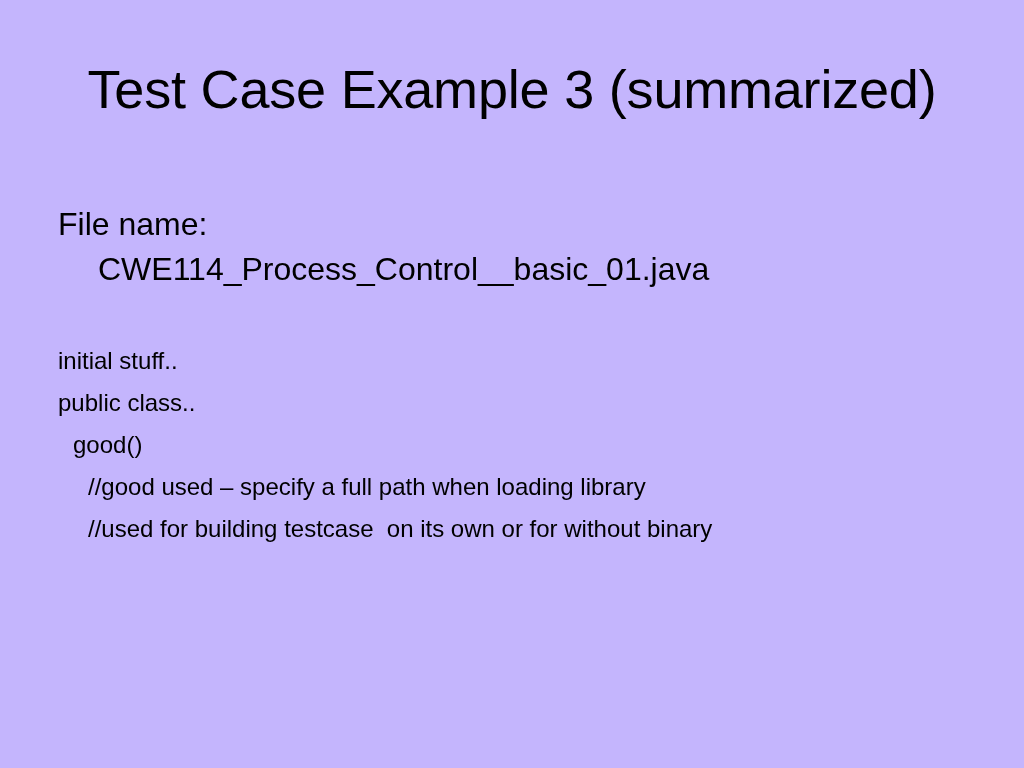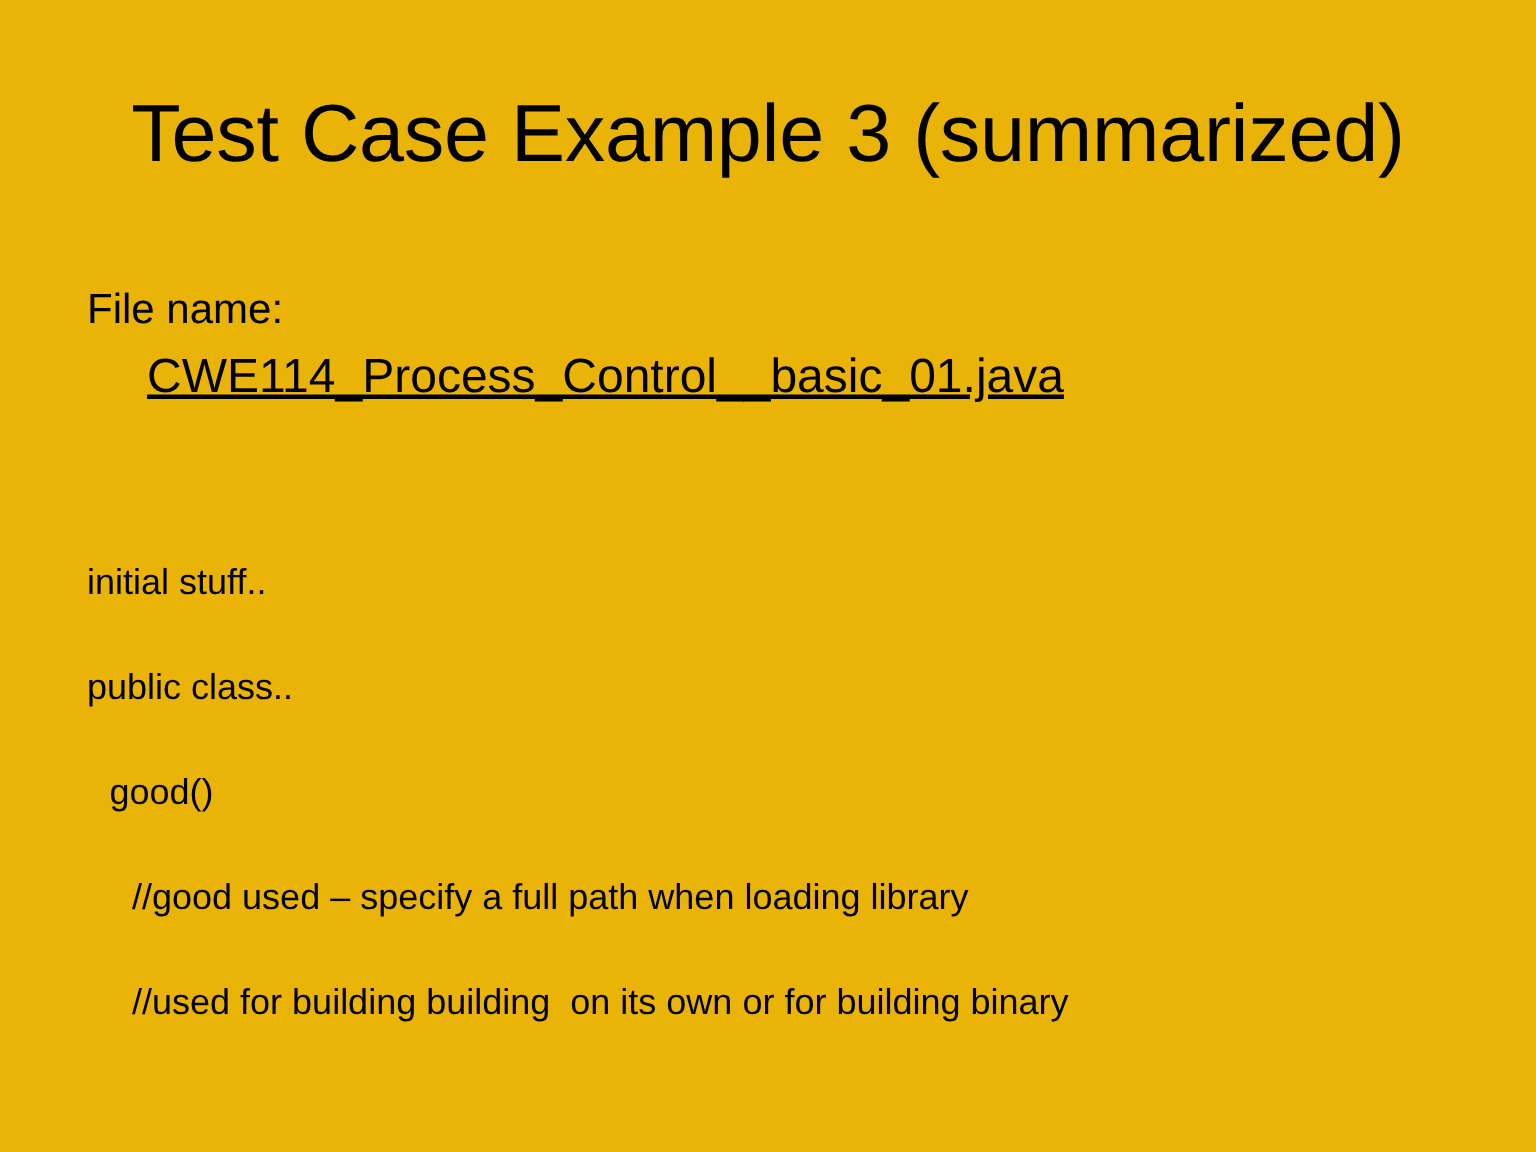--- a/index.html
+++ b/index.html
@@ -14,21 +14,21 @@
     overflow: hidden;
     font-family: "Liberation Sans", sans-serif;
     color: #000000;
     -webkit-font-smoothing: antialiased;
   }
 
   .slide {
     position: relative;
     width: 1024px;
     height: 768px;
-    background: #eab308;
+    background: #c4b5fd;
   }
 
   
   .slide-title {
     position: absolute;
     left: 0;
     top: 56px;
     width: 1024px;
     text-align: center;
     font-size: 54px;
@@ -40,46 +40,45 @@
 
   
   .filename-block {
     position: absolute;
     left: 58px;
     top: 183px;
     width: 900px;
   }
 
   .filename-label {
-    font-size: 28px;
+    font-size: 32px;
     line-height: 45px;
     white-space: pre;
+    margin-top: 19px;
   }
 
   .filename-value {
     font-size: 32px;
     line-height: 45px;
     padding-left: 40px;
     white-space: pre;
-    text-decoration: underline;
   }
 
   
   .code-block {
     position: absolute;
     left: 58px;
     top: 340px;
     width: 930px;
   }
 
   .code-line {
     font-size: 24px;
     line-height: 42px;
     white-space: pre;
-    margin-top: 28px;
   }
 
   .indent-0 { padding-left: 0px; }
   .indent-1 { padding-left: 15px; }
   .indent-2 { padding-left: 30px; }
 </style>
 </head>
 <body>
 
 <div class="slide">
@@ -89,16 +88,16 @@
   <div class="filename-block">
     <div class="filename-label">File name:</div>
     <div class="filename-value">CWE114_Process_Control__basic_01.java</div>
   </div>
 
   <div class="code-block">
     <div class="code-line indent-0">initial stuff..</div>
     <div class="code-line indent-0">public class..</div>
     <div class="code-line indent-1">good()</div>
     <div class="code-line indent-2">//good used – specify a full path when loading library</div>
-    <div class="code-line indent-2">//used for building building  on its own or for building binary</div>
+    <div class="code-line indent-2">//used for building testcase  on its own or for without binary</div>
   </div>
 
 </div>
 
 </body></html>

